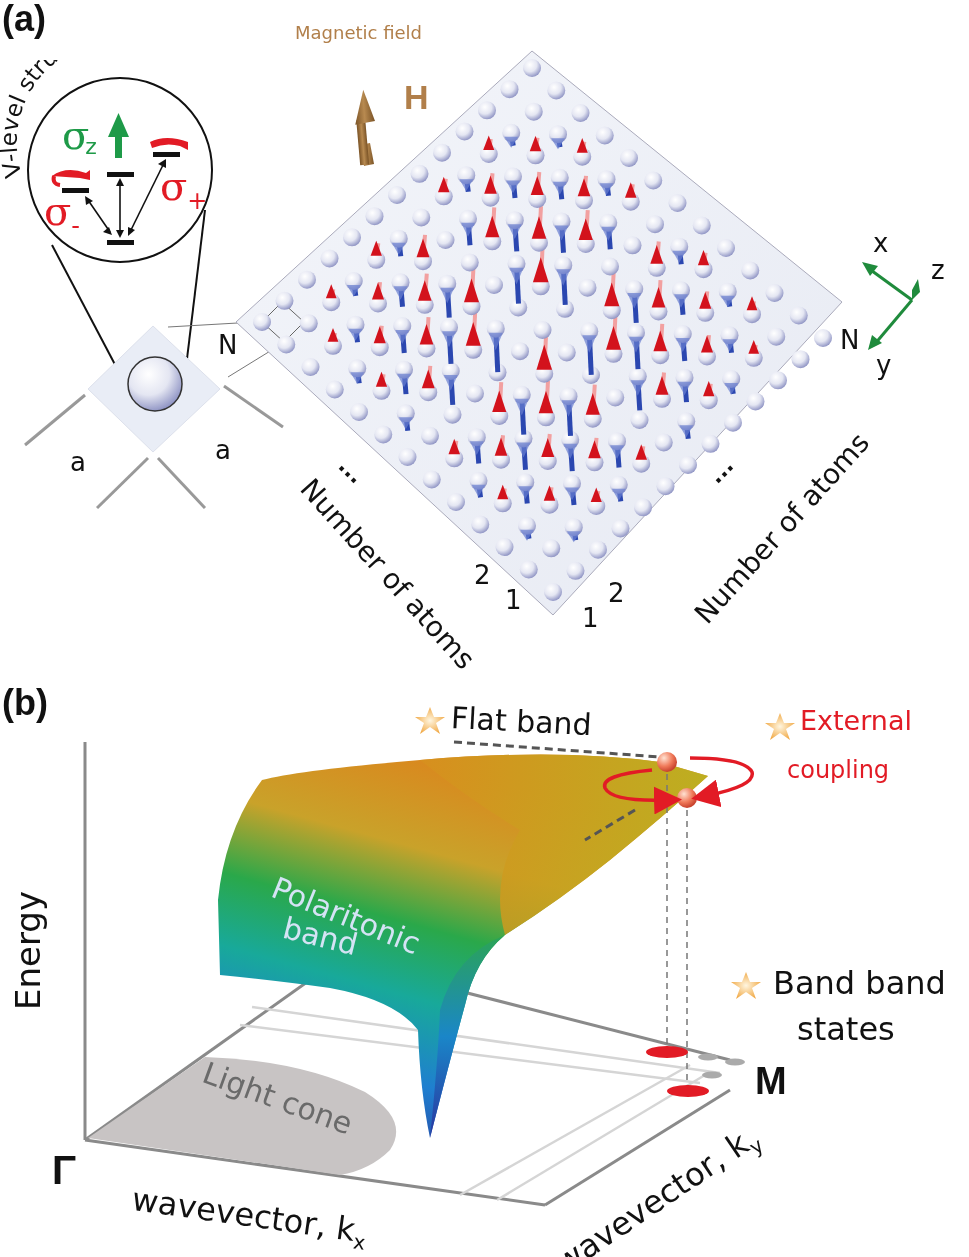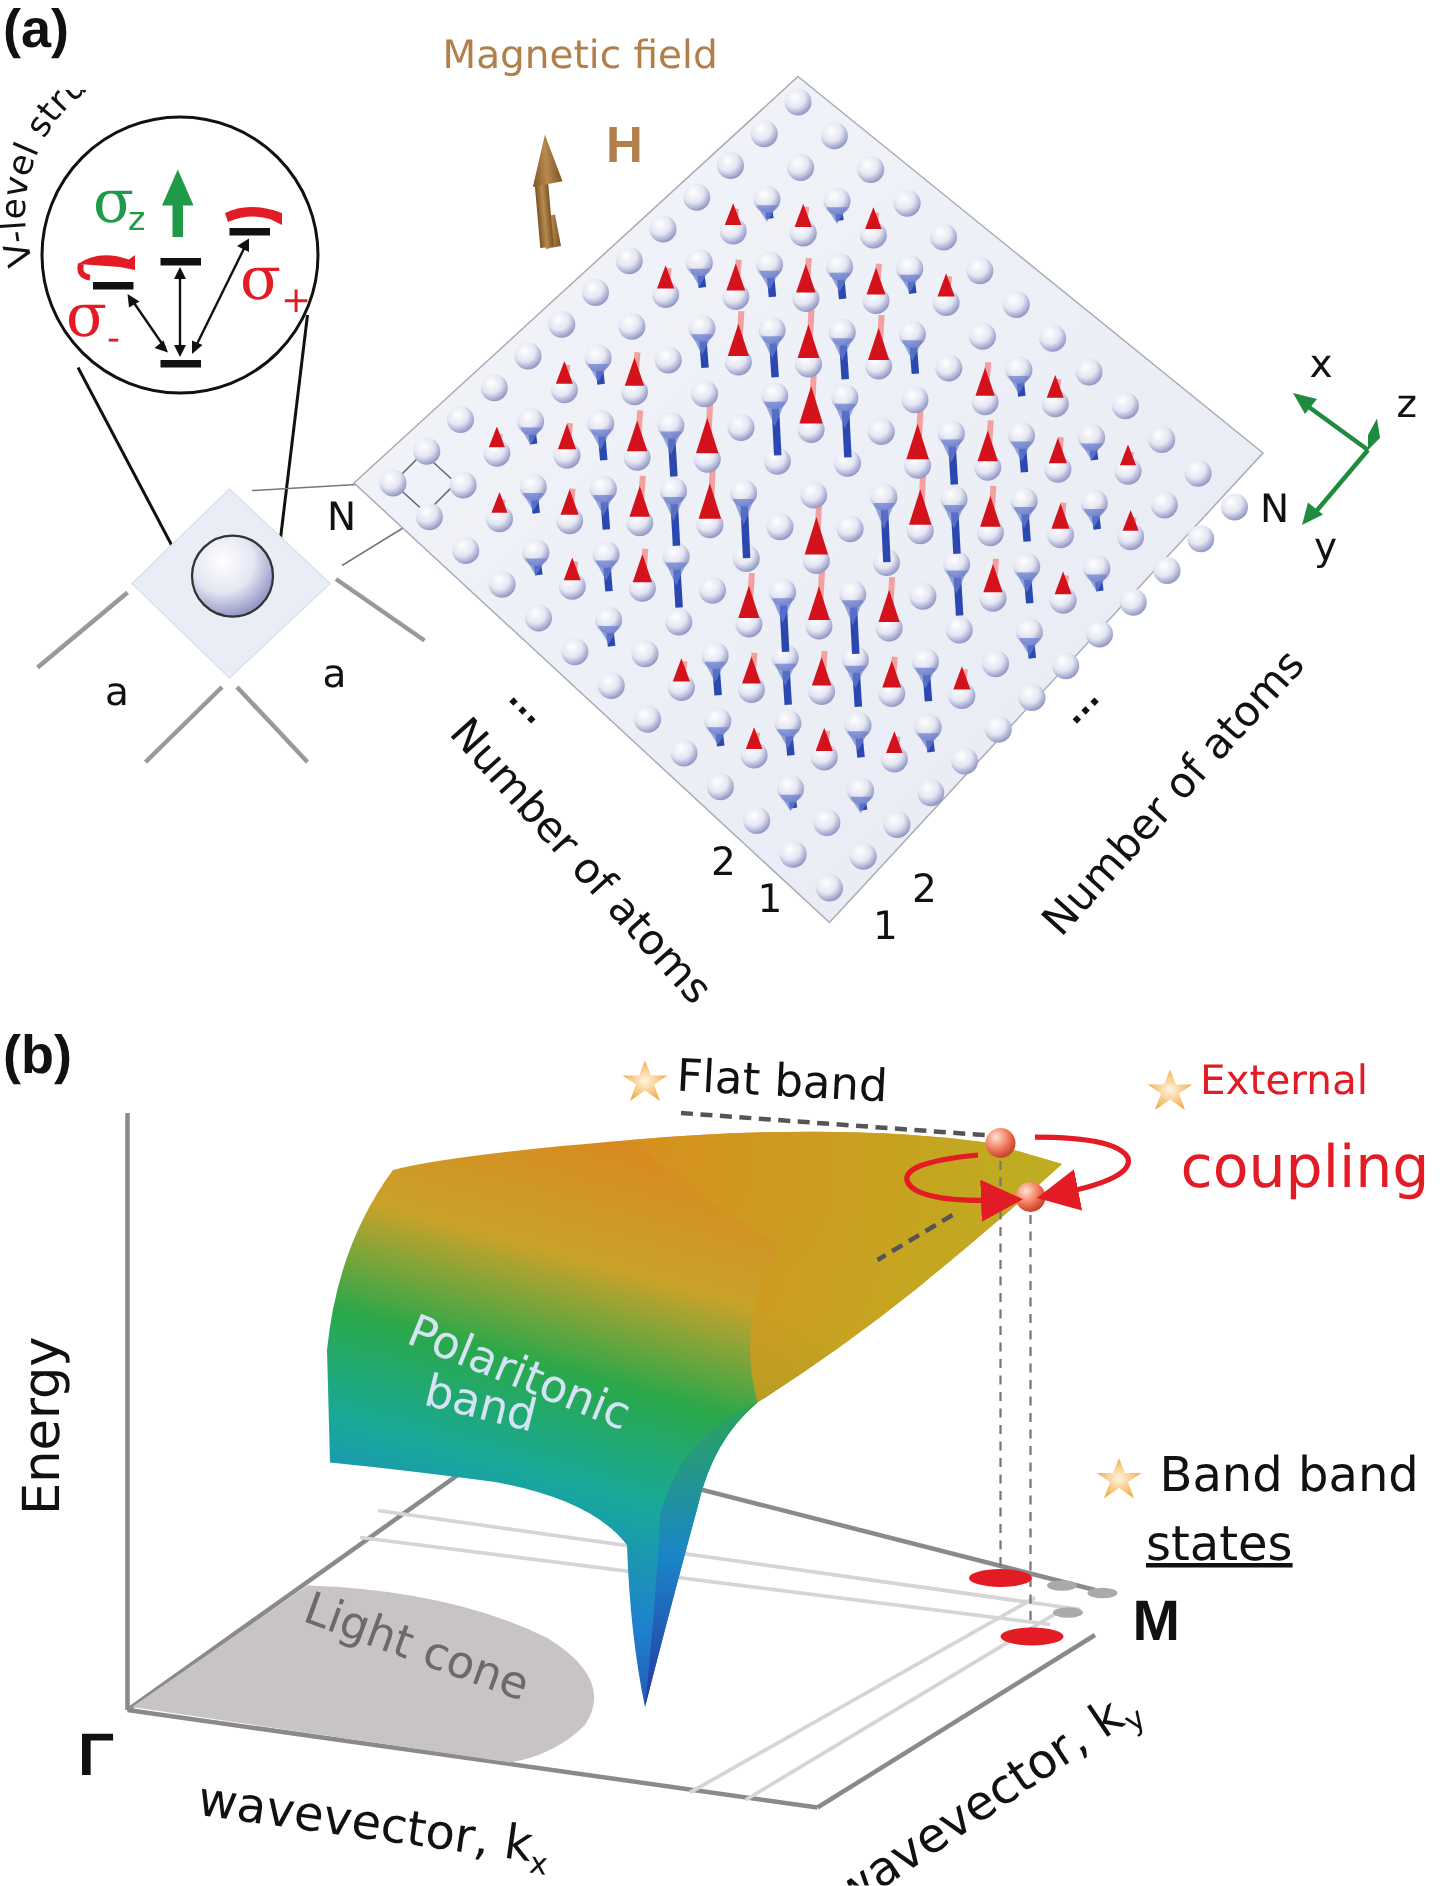--- a/index.html
+++ b/index.html
@@ -478,21 +478,21 @@
   <div class="abs lbl" style="left:62px;top:112px;font-family:'DejaVu Serif',serif;font-size:40px;color:#1e9a48;">
     <span>σ</span><sub style="font-family:'DejaVu Sans',sans-serif;font-size:22px;position:relative;top:-4px;left:-4px;">z</sub>
   </div>
   <div class="abs lbl" style="left:44px;top:188px;font-family:'DejaVu Serif',serif;font-size:40px;color:#e21b25;">
     <span>σ</span><sub style="font-family:'DejaVu Sans',sans-serif;font-size:24px;">-</sub>
   </div>
   <div class="abs lbl" style="left:160px;top:163px;font-family:'DejaVu Serif',serif;font-size:40px;color:#e21b25;">
     <span>σ</span><sub style="font-family:'DejaVu Sans',sans-serif;font-size:24px;">+</sub>
   </div>
 
-  <div class="abs lbl" style="left:295px;top:22px;font-size:26px;color:#b17f4a;">Magnetic field</div>
+  <div class="abs lbl" style="left:295px;top:22px;font-size:18px;color:#b17f4a;">Magnetic field</div>
   <div class="abs lbl" style="left:404px;top:78px;font-size:34px;font-weight:bold;color:#b17f4a;font-family:'Liberation Sans',sans-serif;">H</div>
 
   <div class="abs lbl" style="left:218px;top:330px;font-size:26px;">N</div>
   <div class="abs lbl" style="left:70px;top:447px;font-size:26px;">a</div>
   <div class="abs lbl" style="left:215px;top:435px;font-size:26px;">a</div>
 
   <div class="abs lbl" style="left:318px;top:472px;font-size:28px;transform:rotate(48deg);transform-origin:0 0;">Number of atoms</div>
   <div class="abs lbl" style="left:335px;top:462px;font-size:22px;font-weight:bold;transform:rotate(45deg);">···</div>
   <div class="abs lbl" style="left:474px;top:560px;font-size:26px;">2</div>
   <div class="abs lbl" style="left:505px;top:585px;font-size:26px;">1</div>
@@ -603,16 +603,16 @@
     <span>wavevector, k</span><sub style="font-size:20px;">y</sub>
   </div>
 
   <div class="abs lbl" style="left:280px;top:870px;font-size:30px;color:#d5e3f5;transform:rotate(22deg);transform-origin:0 0;">Polaritonic</div>
   <div class="abs lbl" style="left:288px;top:910px;font-size:30px;color:#d5e3f5;transform:rotate(14deg);transform-origin:0 0;">band</div>
 
   <div class="abs lbl" style="left:210px;top:1055px;font-size:30px;color:#6a6a6a;transform:rotate(20deg);transform-origin:0 0;">Light cone</div>
 
   <div class="abs lbl" style="left:452px;top:700px;font-size:30px;transform:rotate(3deg);transform-origin:0 0;">Flat band</div>
   <div class="abs lbl" style="left:800px;top:705px;font-size:27px;color:#e21b25;">External</div>
-  <div class="abs lbl" style="left:787px;top:756px;font-size:39px;color:#e21b25;">coupling</div>
+  <div class="abs lbl" style="left:787px;top:756px;font-size:24px;color:#e21b25;">coupling</div>
   <div class="abs lbl" style="left:773px;top:964px;font-size:32px;">Band band</div>
-  <div class="abs lbl" style="left:764px;top:1010px;font-size:32px;text-decoration:underline;">states</div>
+  <div class="abs lbl" style="left:797px;top:1010px;font-size:32px;">states</div>
 </div>
 
 </body></html>

